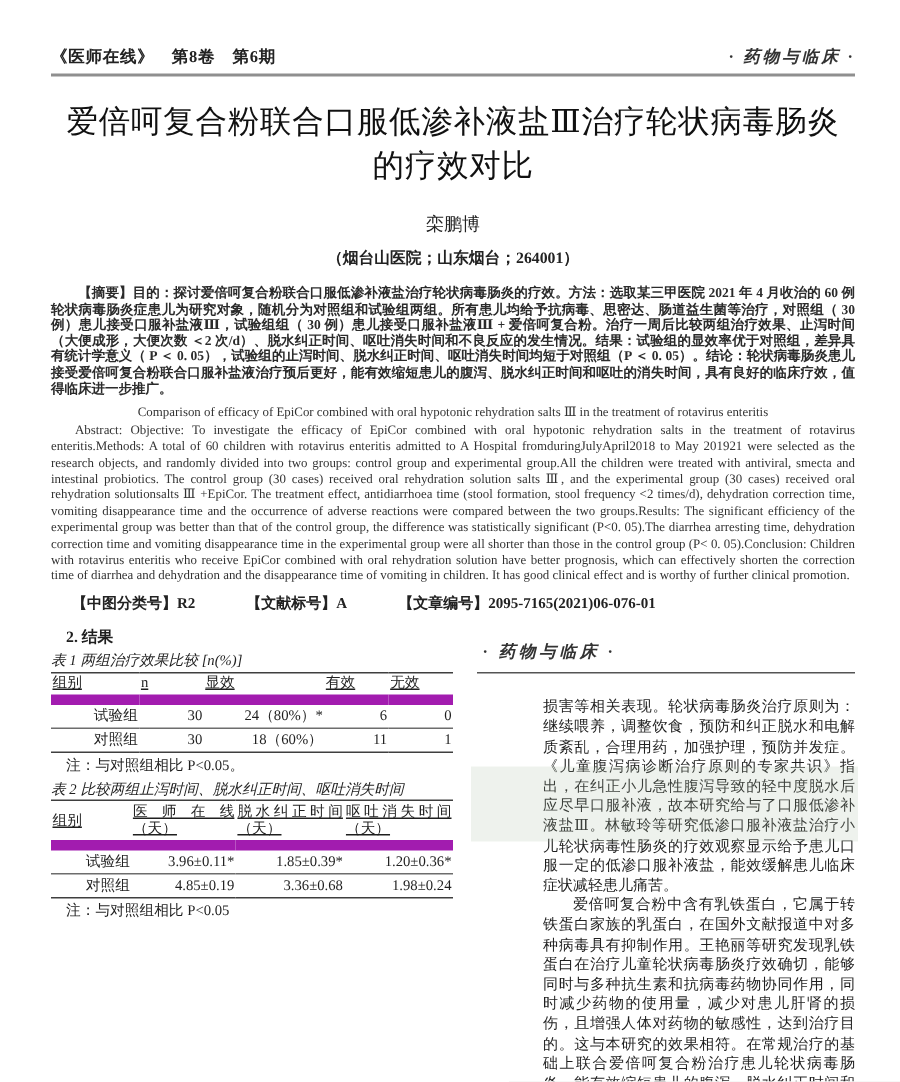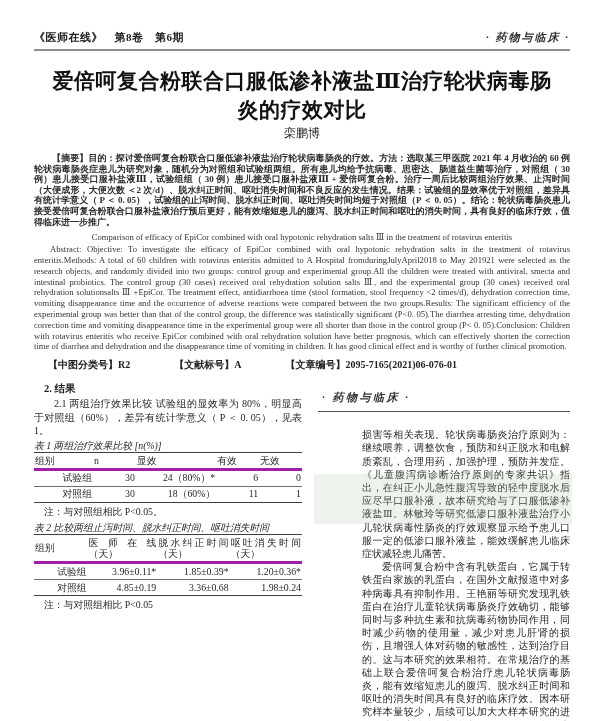--- a/index.html
+++ b/index.html
@@ -20,56 +20,57 @@
     font-size:11px;font-weight:bold;letter-spacing:.5px;color:#222;
   }
   .running-head .section{
     font-style:italic;font-weight:bold;letter-spacing:2px;color:#333;
     font-family:"Liberation Serif",serif;
   }
   .head-rule{border:0;border-top:2.5px solid #8f8f8f;margin:4px 0 0 0;}
   
   .title{
     margin:16px 8px 0 8px;text-align:center;
-    font-size:21px;font-weight:bold;line-height:29px;letter-spacing:.5px;color:#111;
+    font-size:21px;font-weight:normal;line-height:29px;letter-spacing:.5px;color:#111;
   }
-  .author{text-align:center;font-size:12px;margin-top:0;color:#222;}
+  .author{text-align:center;font-size:12px;margin-top:16px;color:#222;}
   .affiliation{text-align:center;font-size:10.5px;font-weight:bold;margin-top:7px;color:#222;}
   
   .abstract-cn{
     margin-top:11px;font-size:9px;line-height:10.6px;text-align:justify;
     font-weight:600;color:#2b2b2b;
   }
   .abstract-cn .indent{display:inline-block;width:18px;}
   .abstract-en-title{
     margin-top:5px;text-align:center;font-size:8.6px;color:#333;line-height:11px;
   }
   .abstract-en{
     font-size:8.6px;line-height:10.8px;text-align:justify;color:#333;
     text-indent:16px;margin-top:1px;
   }
   .meta-line{
     margin-top:6px;font-size:10px;font-weight:bold;color:#222;
-    display:flex;gap:44px;padding-left:14px;
+    display:flex;gap:34px;padding-left:14px;
   }
   
   .columns{display:flex;gap:16px;margin-top:10px;}
   .col-left{width:268px;flex:0 0 268px;}
   .col-right{width:252px;flex:1;position:relative;}
   .body-text{font-size:10px;line-height:13.2px;text-align:justify;color:#1f1f1f;}
   .body-text p{margin:0;text-indent:20px;}
   .sec-heading{font-size:10.5px;font-weight:bold;margin:0 0 2px 0;text-indent:10px;}
   .tbl-caption{font-size:9.8px;margin:2px 0 0 0;color:#1f1f1f;font-style:italic;}
   table.three-line{
     width:100%;border-collapse:collapse;font-size:9.8px;color:#1f1f1f;
     border-top:1.6px solid #3f3f3f;border-bottom:1.6px solid #3f3f3f;
   }
   table.three-line th{
-    font-weight:normal;padding:1.5px 1px;border-bottom:3px solid #a21caf;
+    font-weight:normal;padding:1.5px 1px;border-bottom:7px solid #a21caf;
     line-height:11.5px;
+    text-decoration:underline;
   }
   table.three-line td{
     text-align:right;padding:1.5px 1px;border-bottom:1px solid #6d6d6d;line-height:12px;
   }
   table.three-line tr:last-child td{border-bottom:none;}
   .tbl-note{font-size:9.8px;margin:2px 0 3px 0;text-indent:10px;color:#1f1f1f;}
   
   .col-section-head{
     margin-top:8px;font-size:11px;font-weight:bold;font-style:italic;
     letter-spacing:2.5px;color:#333;padding-left:4px;
@@ -88,37 +89,37 @@
 <div class="page">
 
   <div class="running-head">
     <span>《医师在线》　第8卷　第6期</span>
     <span class="section">· 药物与临床 ·</span>
   </div>
   <hr class="head-rule">
 
   <div class="title">爱倍呵复合粉联合口服低渗补液盐Ⅲ治疗轮状病毒肠炎的疗效对比</div>
   <div class="author">栾鹏博</div>
+  <div class="affiliation">（烟台山医院；山东烟台；264001）</div>
 
   <div class="abstract-cn"><span class="indent"></span><b>【摘要】</b><span>目的：探讨爱倍呵复合粉联合口服低渗补液盐治疗轮状病毒肠炎的疗效。方法：选取某三甲医院 2021 年 4 月收治的 60 例轮状病毒肠炎症患儿为研究对象，随机分为对照组和试验组两组。所有患儿均给予抗病毒、思密达、肠道益生菌等治疗，对照组（ 30 例）患儿接受口服补盐液Ⅲ，试验组组（ 30 例）患儿接受口服补盐液Ⅲ + 爱倍呵复合粉。治疗一周后比较两组治疗效果、止泻时间（大便成形，大便次数 ＜2 次/d）、脱水纠正时间、呕吐消失时间和不良反应的发生情况。结果：试验组的显效率优于对照组，差异具有统计学意义（ P ＜ 0. 05），试验组的止泻时间、脱水纠正时间、呕吐消失时间均短于对照组（P ＜ 0. 05）。结论：轮状病毒肠炎患儿接受爱倍呵复合粉联合口服补盐液治疗预后更好，能有效缩短患儿的腹泻、脱水纠正时间和呕吐的消失时间，具有良好的临床疗效，值得临床进一步推广。</span></div>
 
   <div class="abstract-en-title">Comparison of efficacy of EpiCor combined with oral hypotonic rehydration salts Ⅲ in the treatment of rotavirus enteritis</div>
   <div class="abstract-en">Abstract: Objective: To investigate the efficacy of EpiCor combined with oral hypotonic rehydration salts in the treatment of rotavirus enteritis.Methods: A total of 60 children with rotavirus enteritis admitted to A  Hospital fromduringJulyApril2018 to May 201921 were selected as the research objects, and randomly divided into two groups: control group and experimental group.All the children were treated with antiviral, smecta and intestinal probiotics. The control group (30 cases) received oral rehydration solution salts Ⅲ, and the experimental group (30 cases) received oral rehydration solutionsalts Ⅲ +EpiCor. The treatment effect, antidiarrhoea time (stool formation, stool frequency &lt;2 times/d), dehydration correction time, vomiting disappearance time and the occurrence of adverse reactions were compared between the two groups.Results: The significant efficiency of the experimental group was better than that of the control group, the difference was statistically significant (P&lt;0. 05).The diarrhea arresting time, dehydration correction time and vomiting disappearance time in the experimental group were all shorter than those in the control group (P&lt; 0. 05).Conclusion: Children with rotavirus enteritis who receive EpiCor combined with oral rehydration solution have better prognosis, which can effectively shorten the correction time of diarrhea and dehydration and the disappearance time of vomiting in children. It has good clinical effect and is worthy of further clinical promotion.</div>
 
   <div class="meta-line">
     <span>【中图分类号】R2</span>
     <span>【文献标号】A</span>
     <span>【文章编号】2095-7165(2021)06-076-01</span>
   </div>
 
   <div class="columns">
 
     <div class="col-left body-text">
       <div class="sec-heading">2. 结果</div>
-      <p>2.1 两组治疗效果比较 试验组的显效率为 80%，明显高于对照组（60%），差异有统计学意义（ P ＜ 0. 05），见表 1。</p>
 
       <div class="tbl-caption">表 1 两组治疗效果比较 [n(%)]</div>
       <table class="three-line">
         <tbody>
             <tr>
           <th style="width:22%">组别</th>
           <th style="width:16%">n</th>
           <th style="width:30%">显效</th>
           <th style="width:16%">有效</th>
           <th style="width:16%">无效</th>

